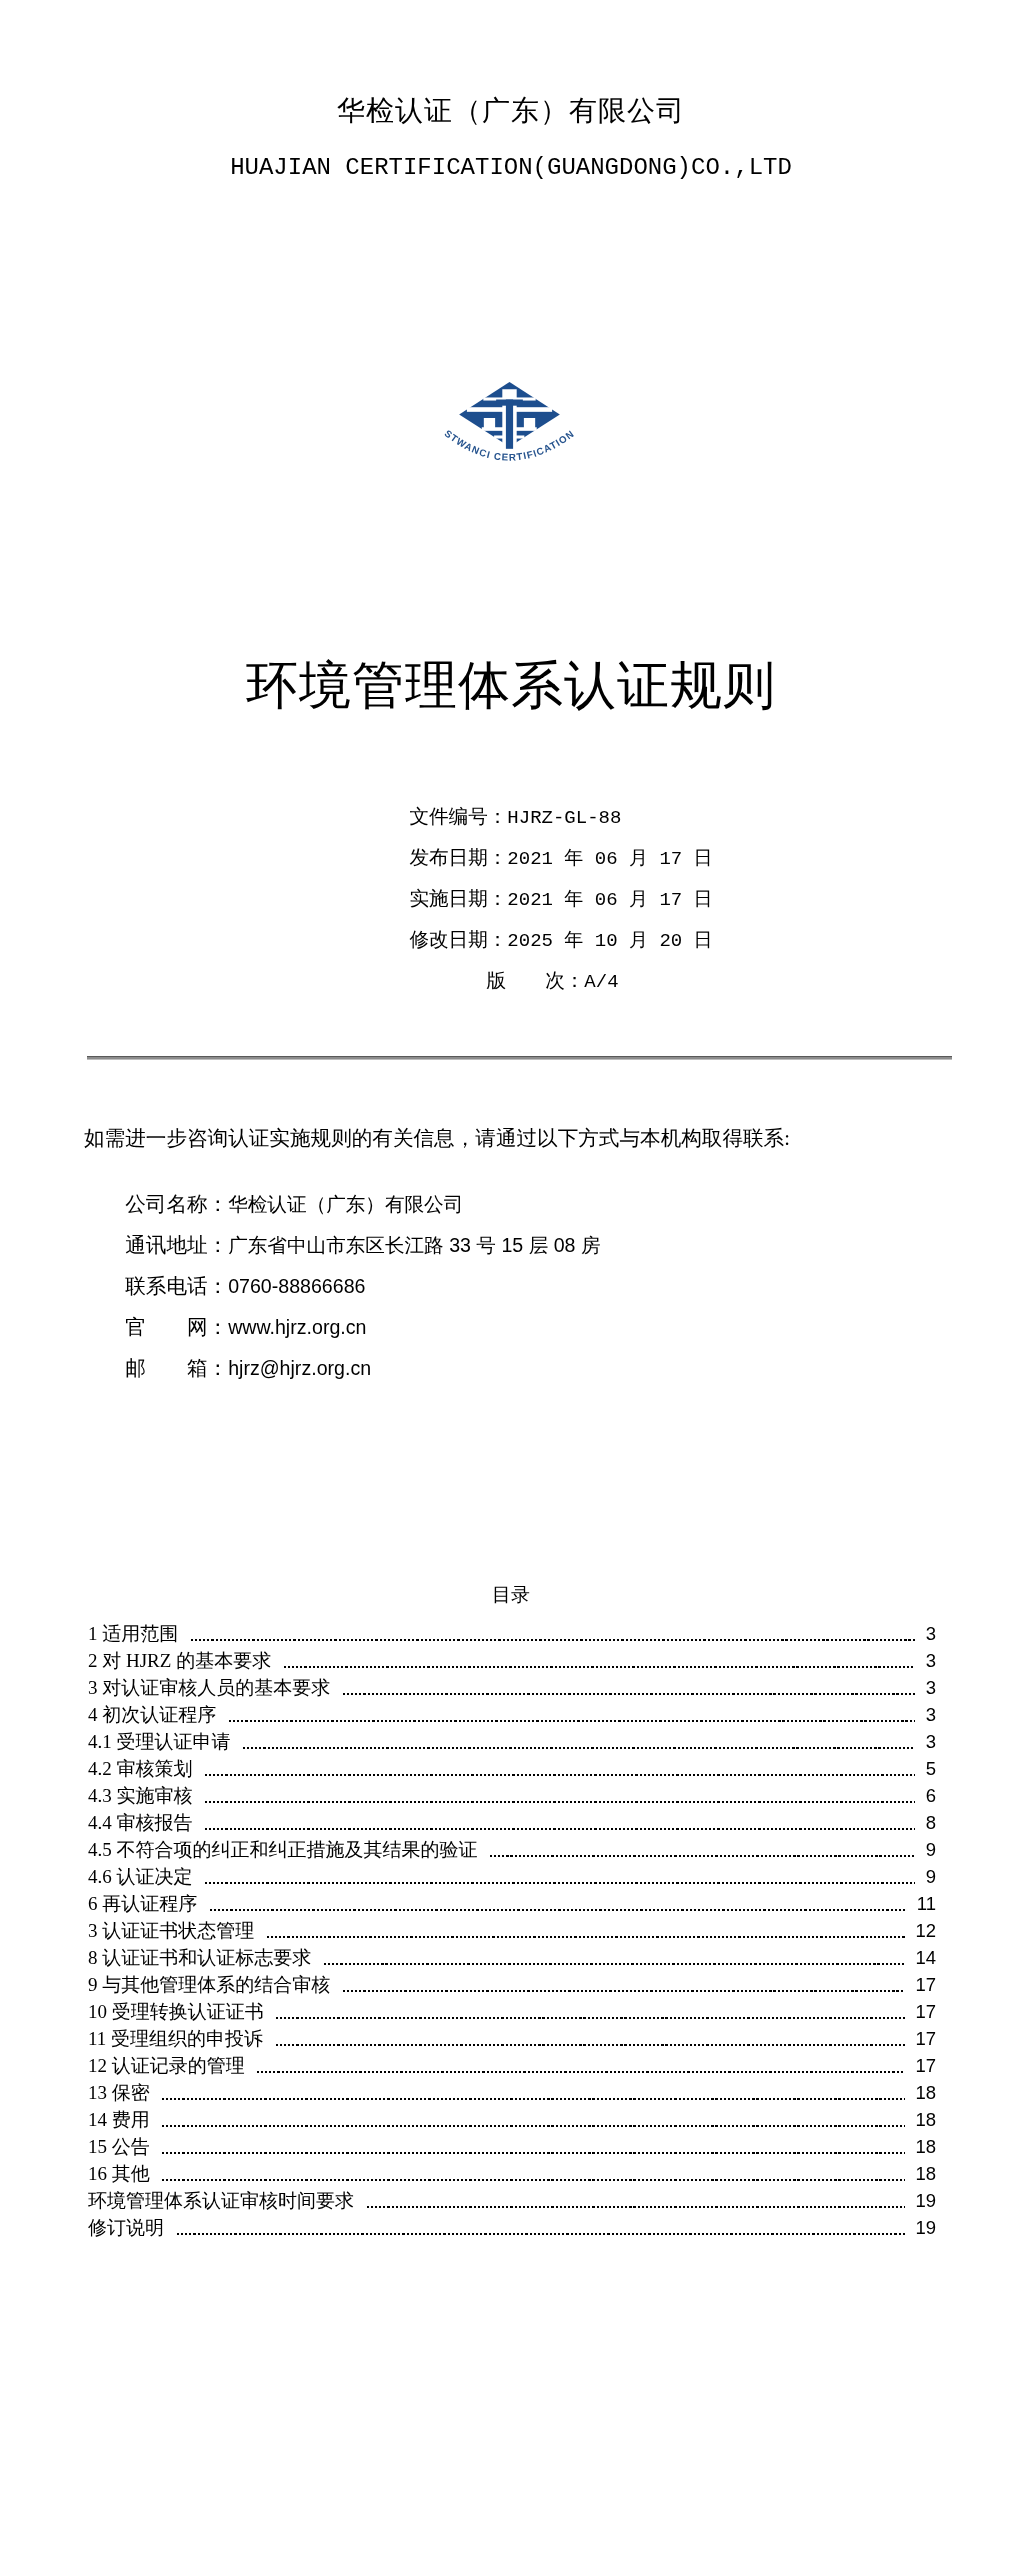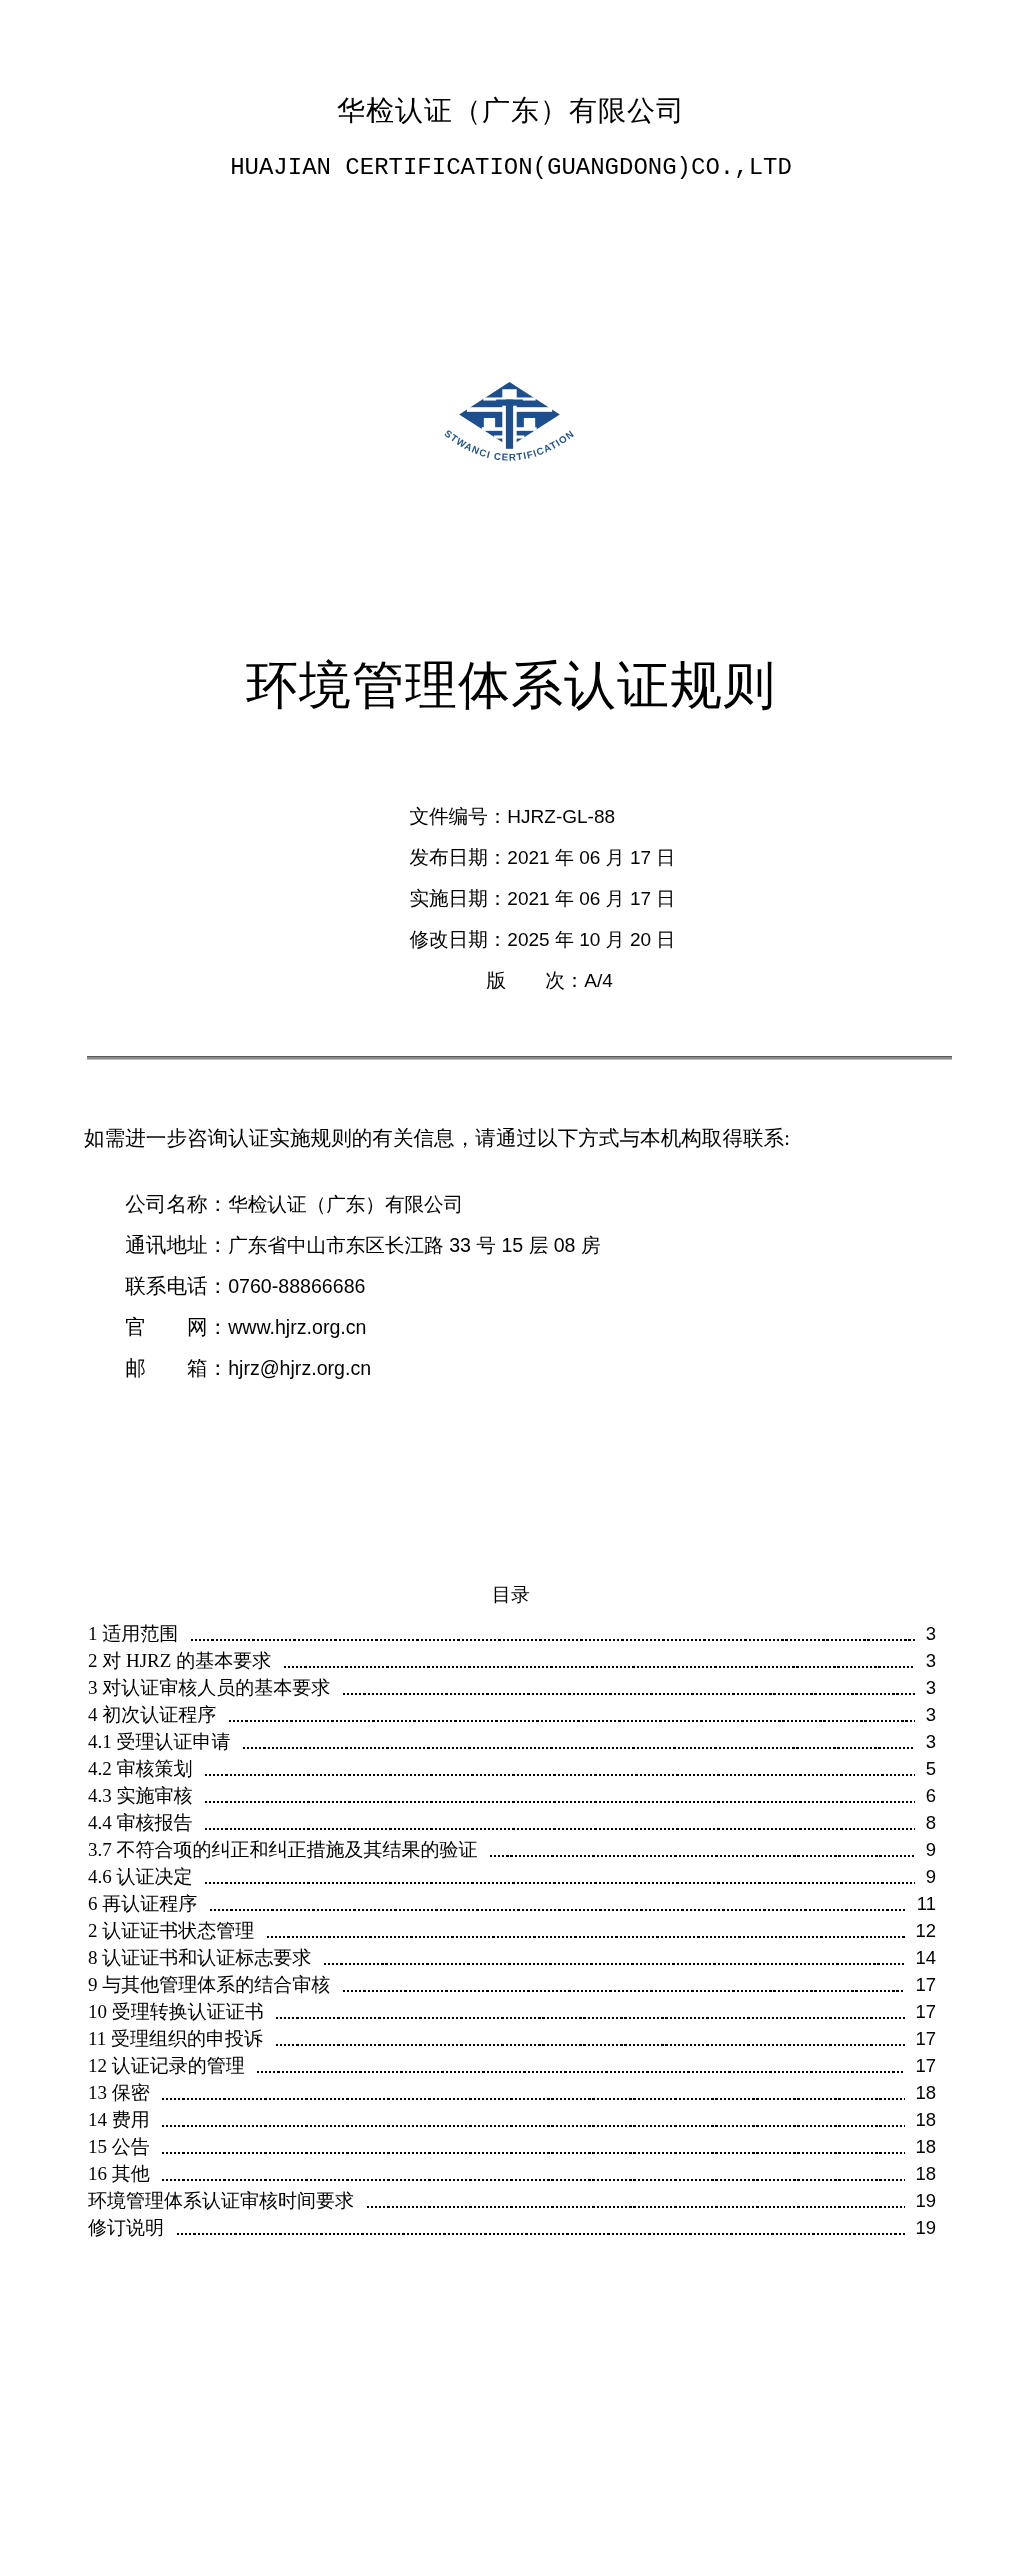--- a/index.html
+++ b/index.html
@@ -12,21 +12,21 @@
     color: #000000;
   }
   .center-text { position: absolute; left: 0; width: 100%; text-align: center; white-space: pre; }
   .company-cn { top: 94px; font-size: 28px; line-height: 34px; letter-spacing: 1px; }
   .company-en { top: 153px; font-size: 24px; line-height: 30px; font-family: "Liberation Mono", monospace; }
   .logo-svg { position: absolute; left: 435px; top: 380px; width: 149px; height: 95px; }
   .doc-title { top: 661px; font-size: 52px; line-height: 57px; letter-spacing: 1px; font-family: Liberation Mono, monospace; }
 
   .info-block { position: absolute; left: 380px; top: 781px; }
   .info-line { height: 41px; font-size: 19.6px; line-height: 24px; white-space: pre; }
-  .info-line .val { font-family: Liberation Sans, sans-serif; font-size: 19px; }
+  .info-line .val { font-family: Liberation Mono, monospace; font-size: 19px; }
   .info-line.indent { padding-left: 77px; }
 
   .divider { position: absolute; left: 87px; top: 1056px; width: 865px; height: 2.1px;
              background: #8c8c8c; border-top: 1px solid #595959; border-bottom: 0.5px solid #bdbdbd; }
 
   .contact-block { position: absolute; left: 84px; top: 1126px; }
   .contact-line { height: 41px; font-size: 20.6px; line-height: 25px; white-space: pre; }
   .contact-line .val { font-family: "Liberation Sans", sans-serif; font-size: 19.6px; }
 
   .toc-heading { top: 1583px; font-size: 19px; line-height: 24px; }
@@ -166,40 +166,40 @@
       <span class="toc-page">6</span>
     </div>
 
     <div class="toc-row">
       <span class="toc-title">4.4 审核报告</span>
       <span class="toc-dots"></span>
       <span class="toc-page">8</span>
     </div>
 
     <div class="toc-row">
-      <span class="toc-title">3.7 不符合项的纠正和纠正措施及其结果的验证</span>
+      <span class="toc-title">4.5 不符合项的纠正和纠正措施及其结果的验证</span>
       <span class="toc-dots"></span>
       <span class="toc-page">9</span>
     </div>
 
     <div class="toc-row">
       <span class="toc-title">4.6 认证决定</span>
       <span class="toc-dots"></span>
       <span class="toc-page">9</span>
     </div>
 
 
     <div class="toc-row">
       <span class="toc-title">6 再认证程序</span>
       <span class="toc-dots"></span>
       <span class="toc-page">11</span>
     </div>
 
     <div class="toc-row">
-      <span class="toc-title">2 认证证书状态管理</span>
+      <span class="toc-title">3 认证证书状态管理</span>
       <span class="toc-dots"></span>
       <span class="toc-page">12</span>
     </div>
 
     <div class="toc-row">
       <span class="toc-title">8 认证证书和认证标志要求</span>
       <span class="toc-dots"></span>
       <span class="toc-page">14</span>
     </div>
 

